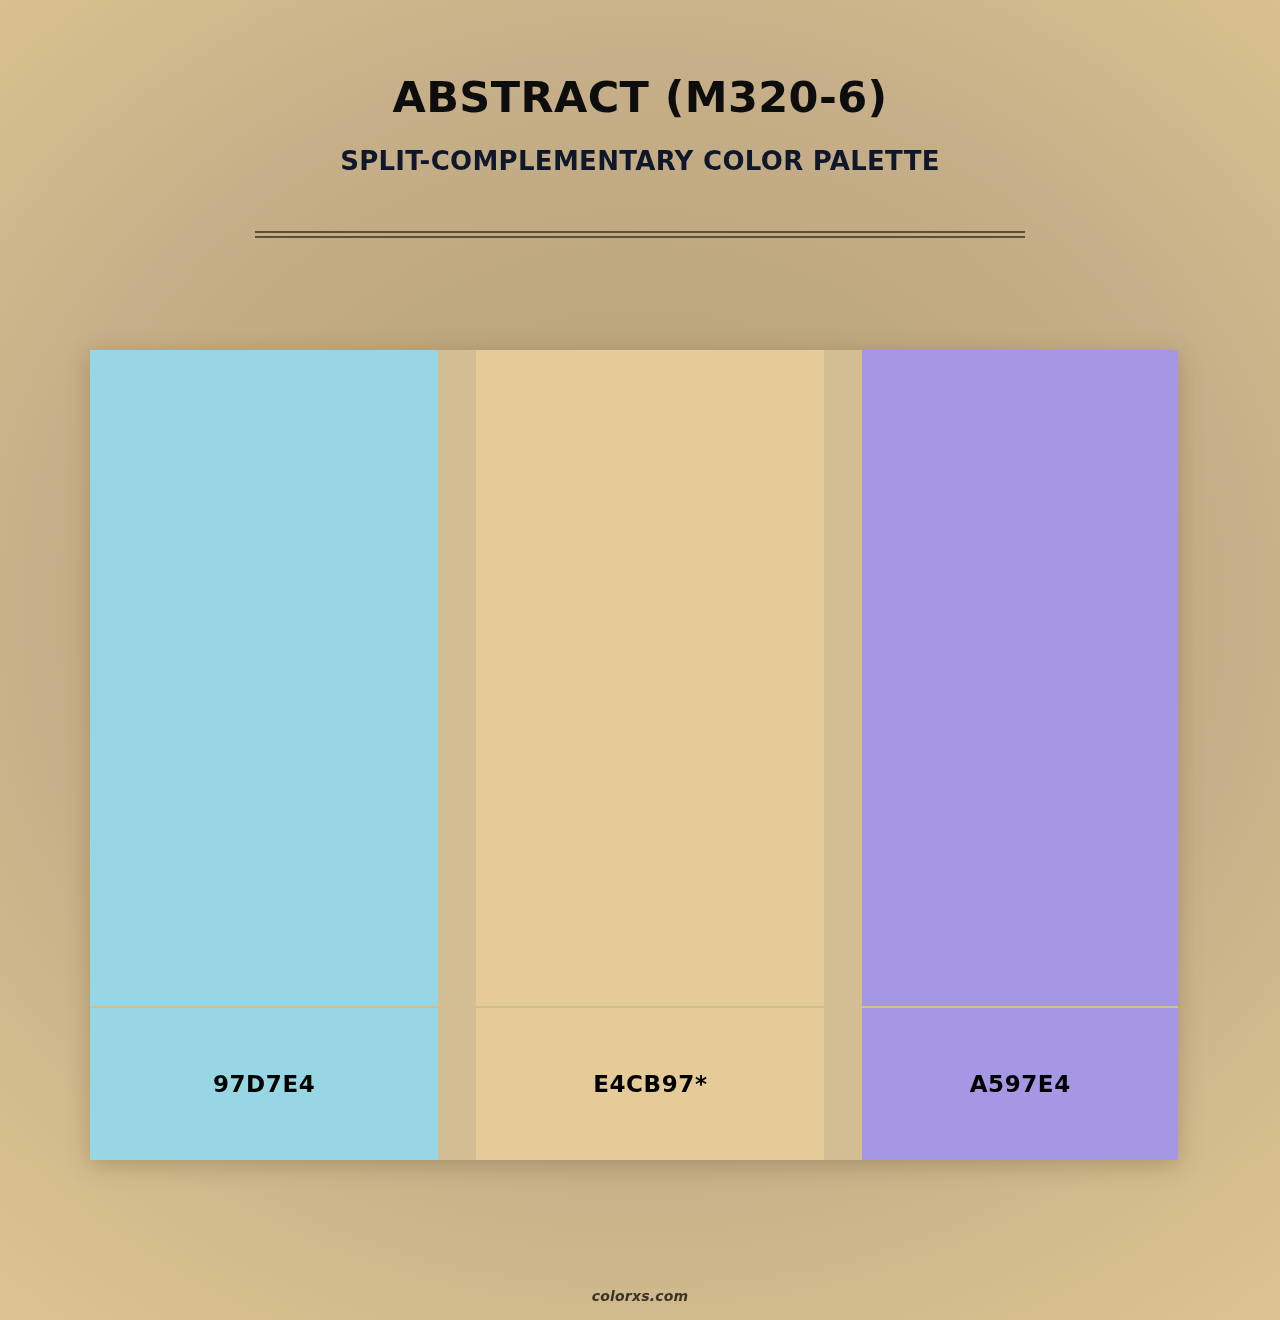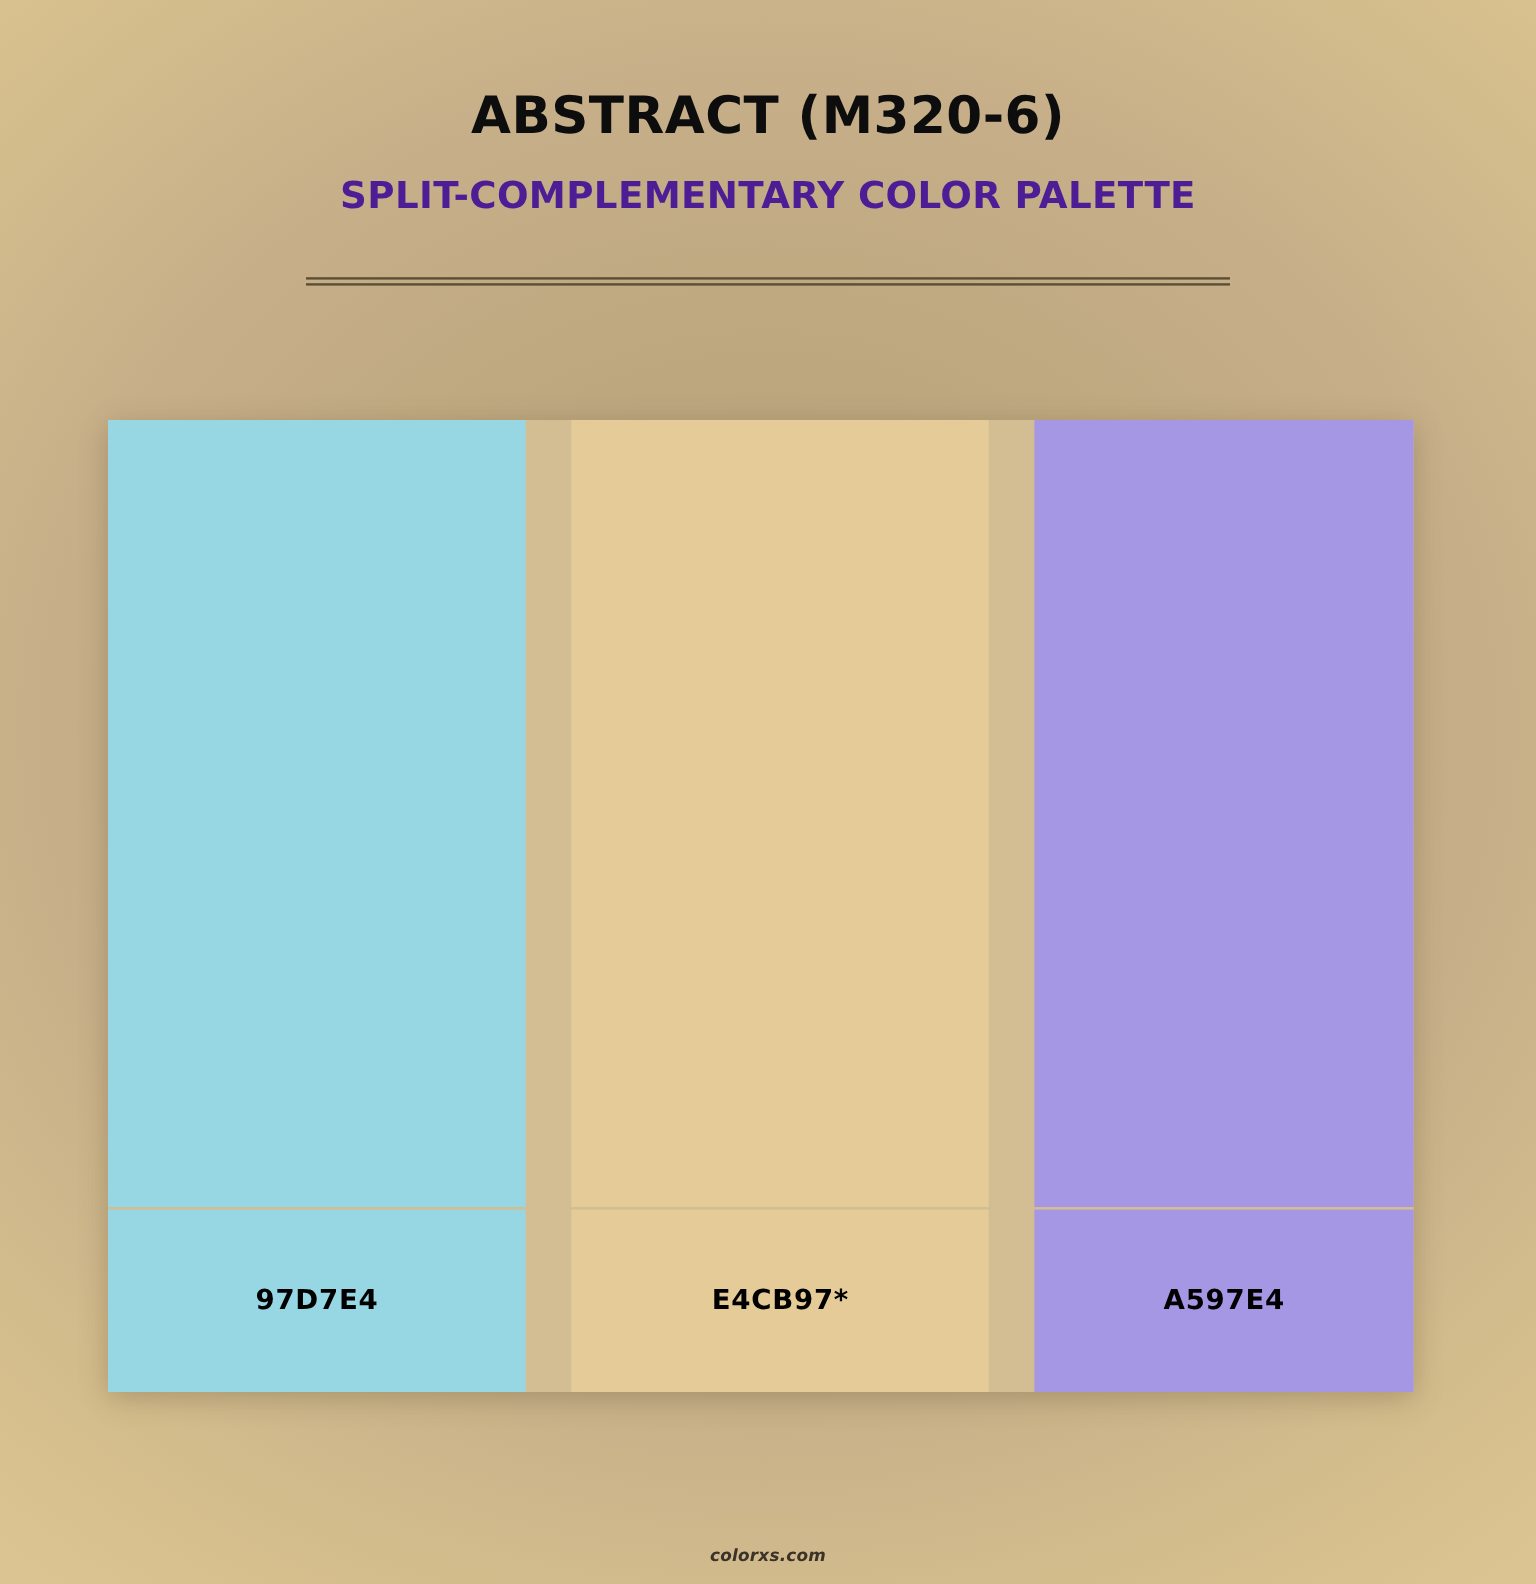--- a/index.html
+++ b/index.html
@@ -36,24 +36,24 @@
     margin-top: 76px;
     font-size: 43px;
     font-weight: bold;
     letter-spacing: 0.4px;
     color: #0d0d0d;
     line-height: 1.0;
   }
 
   .subtitle {
     margin-top: 29px;
-    font-size: 31px;
+    font-size: 26px;
     font-weight: bold;
     letter-spacing: 0.3px;
-    color: #4c1d95;
+    color: #0f172a;
     line-height: 1.0;
   }
 
   .divider {
     position: absolute;
     top: 231px;
     left: 255px;
     width: 770px;
     height: 7px;
   }

